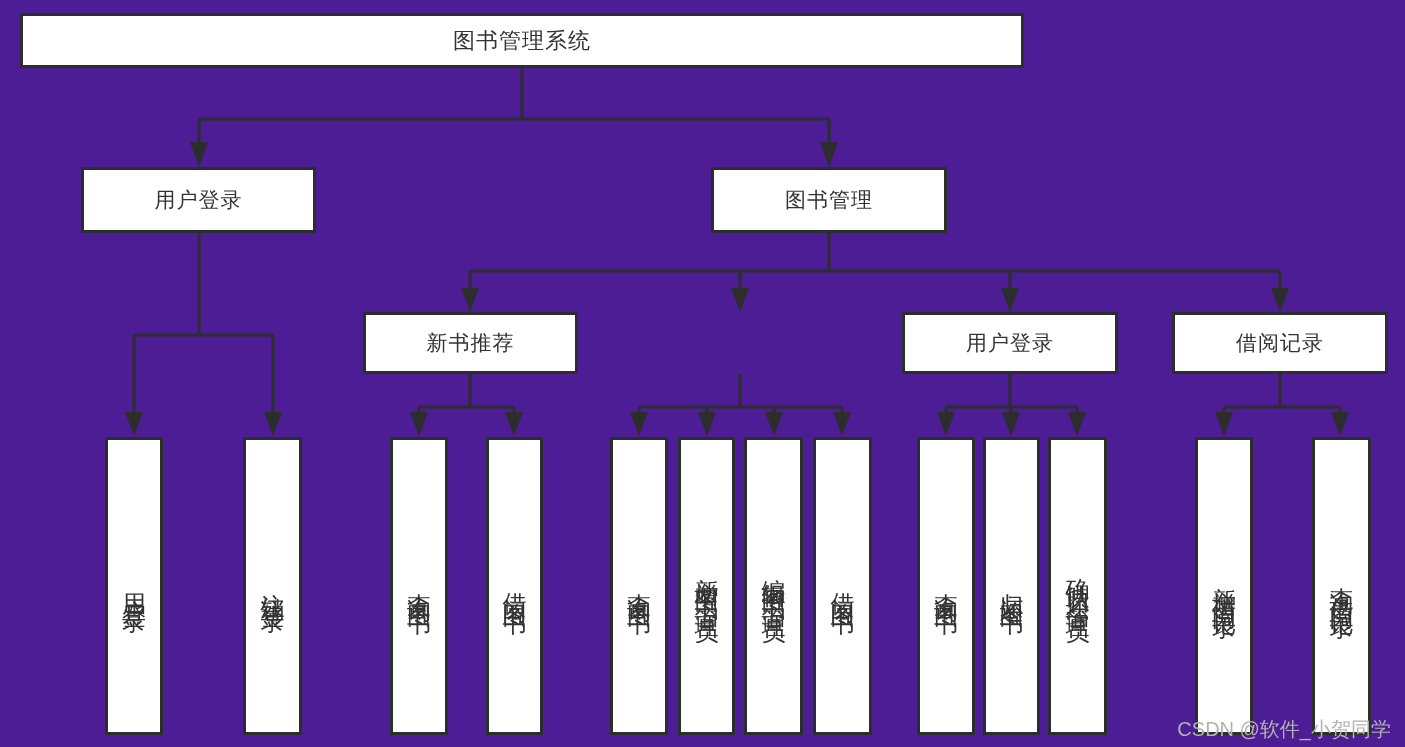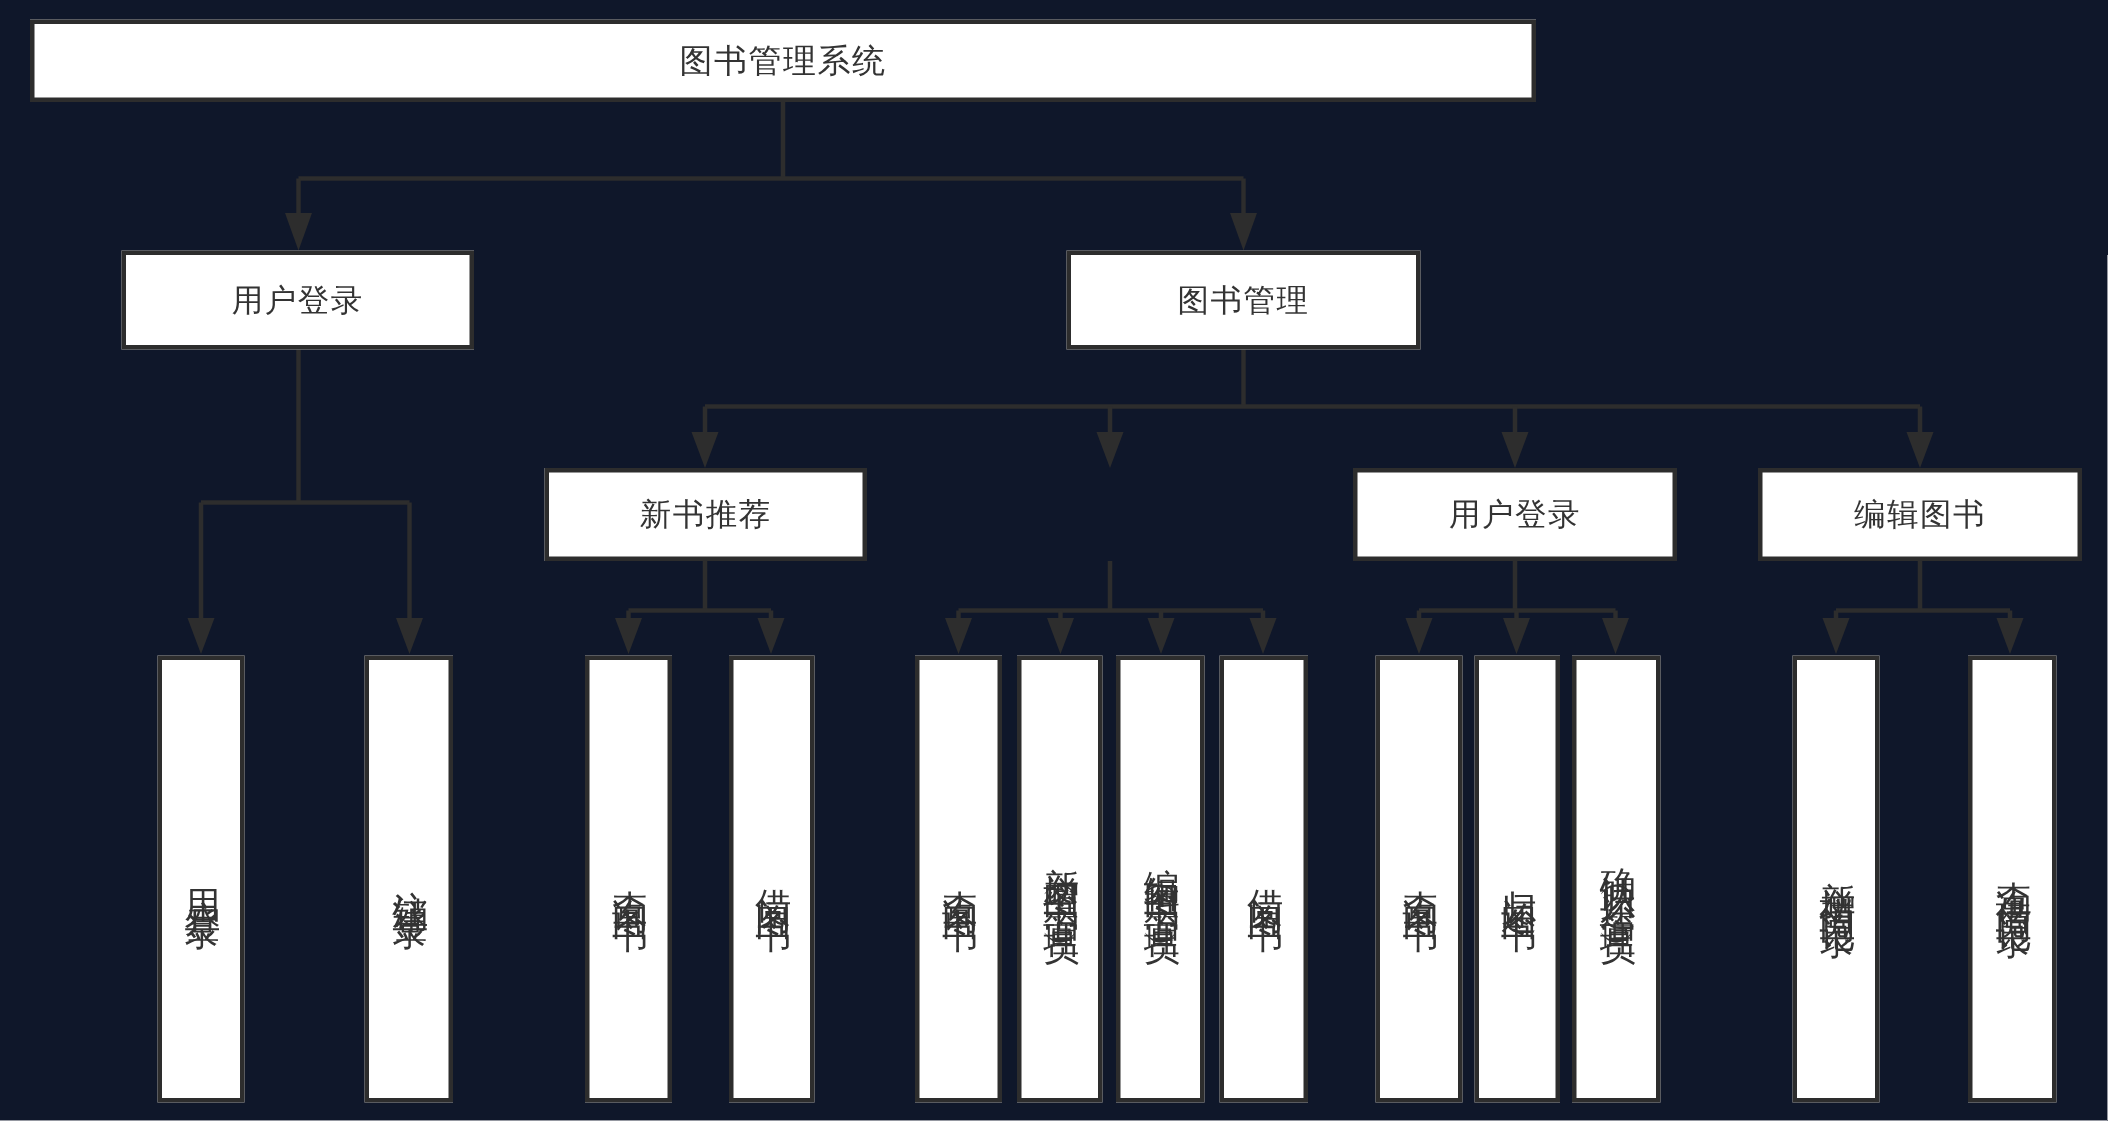--- a/index.html
+++ b/index.html
@@ -5,21 +5,21 @@
   html, body {
     margin: 0;
     padding: 0;
     background: #ffffff;
     font-family: "Liberation Sans", sans-serif;
   }
   #canvas {
     position: relative;
     width: 1405px;
     height: 747px;
-    background: #0f172a;
+    background: #4c1d95;
     overflow: hidden;
   }
   #connectors {
     position: absolute;
     left: 0; top: 0;
     width: 1405px;
     height: 747px;
     z-index: 0;
   }
   .node {
@@ -153,21 +153,21 @@
     <span class="h-label">新书推荐</span>
   </div>
 
   <div class="node" style="left:711px; top:167px; width:236px; height:66px;">
     <span class="h-label">图书管理</span>
   </div>
   <div class="node" style="left:902px; top:312px; width:216px; height:62px;">
     <span class="h-label">用户登录</span>
   </div>
   <div class="node" style="left:1172px; top:312px; width:216px; height:62px;">
-    <span class="h-label">编辑图书</span>
+    <span class="h-label">借阅记录</span>
   </div>
 
   <div class="node" style="left:105px; top:437px; width:58px; height:298px;">
     <span class="v-label">用户登录</span>
   </div>
   <div class="node" style="left:243px; top:437px; width:59px; height:298px;">
     <span class="v-label">注销登录</span>
   </div>
   <div class="node" style="left:390px; top:437px; width:58px; height:298px;">
     <span class="v-label">查询图书</span>
@@ -196,13 +196,14 @@
   <div class="node" style="left:1048px; top:437px; width:59px; height:298px;">
     <span class="v-label">确认归还（管理员）</span>
   </div>
   <div class="node" style="left:1195px; top:437px; width:58px; height:298px;">
     <span class="v-label">新增借阅记录</span>
   </div>
   <div class="node" style="left:1312px; top:437px; width:59px; height:298px;">
     <span class="v-label">查询借阅记录</span>
   </div>
 
+  <div id="watermark">CSDN @软件_小贺同学</div>
 </div>
 
 </body></html>

